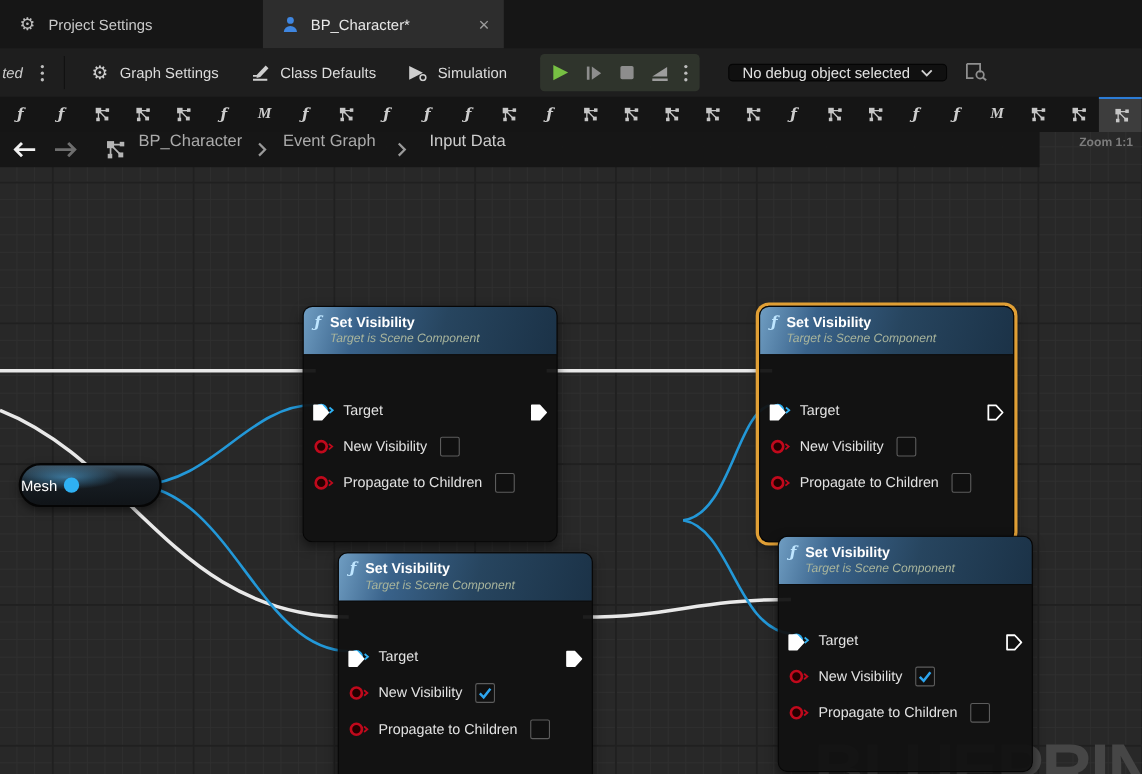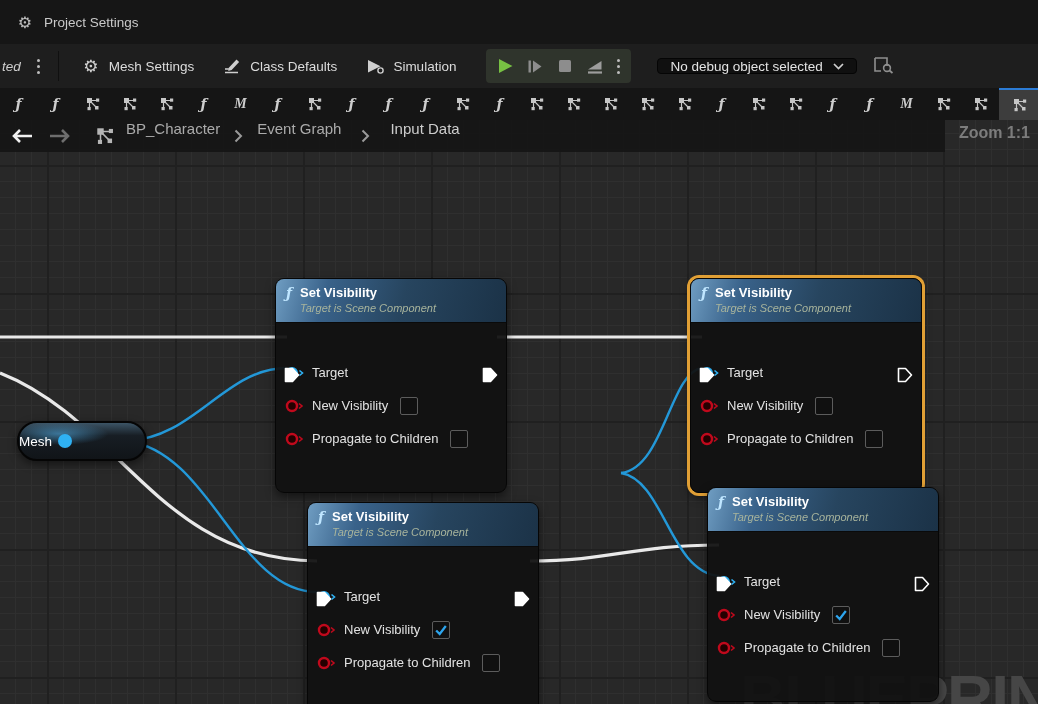--- a/index.html
+++ b/index.html
@@ -51,21 +51,21 @@
   .watermark{position:absolute;left:740px;top:662px;font-size:64px;font-weight:800;color:#464646;letter-spacing:-2px;white-space:nowrap;}
   .wires{position:absolute;left:0;top:120px;width:1038px;height:584px;pointer-events:none;}
 
   
   .crumbbar{position:absolute;left:0;top:120px;width:945px;height:32px;background:rgba(22,22,22,.96);display:flex;z-index:6;}
   .navarrow{padding:0 12px;display:flex;align-items:center;}
   .crumb{font-size:15px;color:#ababab;padding:0 6px;}
   .crumb.current{color:#cdcdcd;}
   .crumbsep{color:#8f8f8f;padding:0 8px;display:flex;align-items:center;}
   .crumb-gico{margin:0 6px 0 14px;display:flex;align-items:center;}
-  .zoomlabel{position:absolute;right:8px;top:124px;font-size:16px;font-weight:bold;color:#7c7c7c;z-index:6;}
+  .zoomlabel{position:absolute;right:8px;top:124px;font-size:11px;font-weight:bold;color:#7c7c7c;z-index:6;}
 
   
   .bpnode{position:absolute;width:232px;border-radius:9px;background:rgba(17,17,17,.94);
     border:1px solid #060606;box-shadow:0 4px 10px rgba(0,0,0,.5);z-index:4;}
   .bpnode.selected{box-shadow:0 0 0 3px var(--accent-orange),0 4px 10px rgba(0,0,0,.6);}
   .nhead{height:44px;border-radius:8px 8px 0 0;padding:5px 10px 0 10px;display:flex;gap:8px;
     background:linear-gradient(105deg,#6f9dc2 0%,#39628a 22%,#27455f 55%,#1b3247 100%);
     border-bottom:1px solid #0a0a0a;}
   .fico{font-family:"DejaVu Serif",serif;font-style:italic;font-weight:bold;color:#bfe6ff;font-size:14px;line-height:18px;}
   .ntitle{font-size:13px;font-weight:bold;color:#fff;line-height:17px;}
@@ -97,33 +97,43 @@
 </head>
 <body>
 
 <div id="root">
 
   <div class="tabstrip">
     <div class="tab">
       <span class="tabicon">⚙</span>
       <span>Project Settings</span>
     </div>
+    <div class="tab active">
+      <span class="tabicon">
+        <svg width="16" height="16" viewBox="0 0 16 16">
+            <circle cx="8" cy="4.6" r="3.1" fill="#3f86e0"></circle>
+            <path d="M2 15 a6 5.4 0 0 1 12 0 z" fill="#3f86e0"></path>
+          </svg>
+      </span>
+      <span>BP_Character*</span>
+      <span class="close">✕</span>
+    </div>
   </div>
 
   <div class="toolbar">
     <span class="tb-trunc">ted</span>
     <span class="kebab">
         <i></i>
         <i></i>
         <i></i>
       </span>
     <span class="tb-sep"></span>
     <div class="tb-btn">
       <span class="tb-ico">⚙</span>
-      <span>Mesh Settings</span>
+      <span>Graph Settings</span>
     </div>
     <div class="tb-btn">
       <span class="tb-ico">
         <svg width="18" height="16" viewBox="0 0 18 16">
             <path d="M2 11 h6 M2 14.5 h13" stroke="#cfcfcf" stroke-width="1.6" fill="none"></path>
             <path d="M6 9.5 L13.5 1.5 l2.6 2.6 L8.6 12 l-3.4 .9 z" fill="#cfcfcf"></path>
           </svg>
       </span>
       <span>Class Defaults</span>
     </div>

